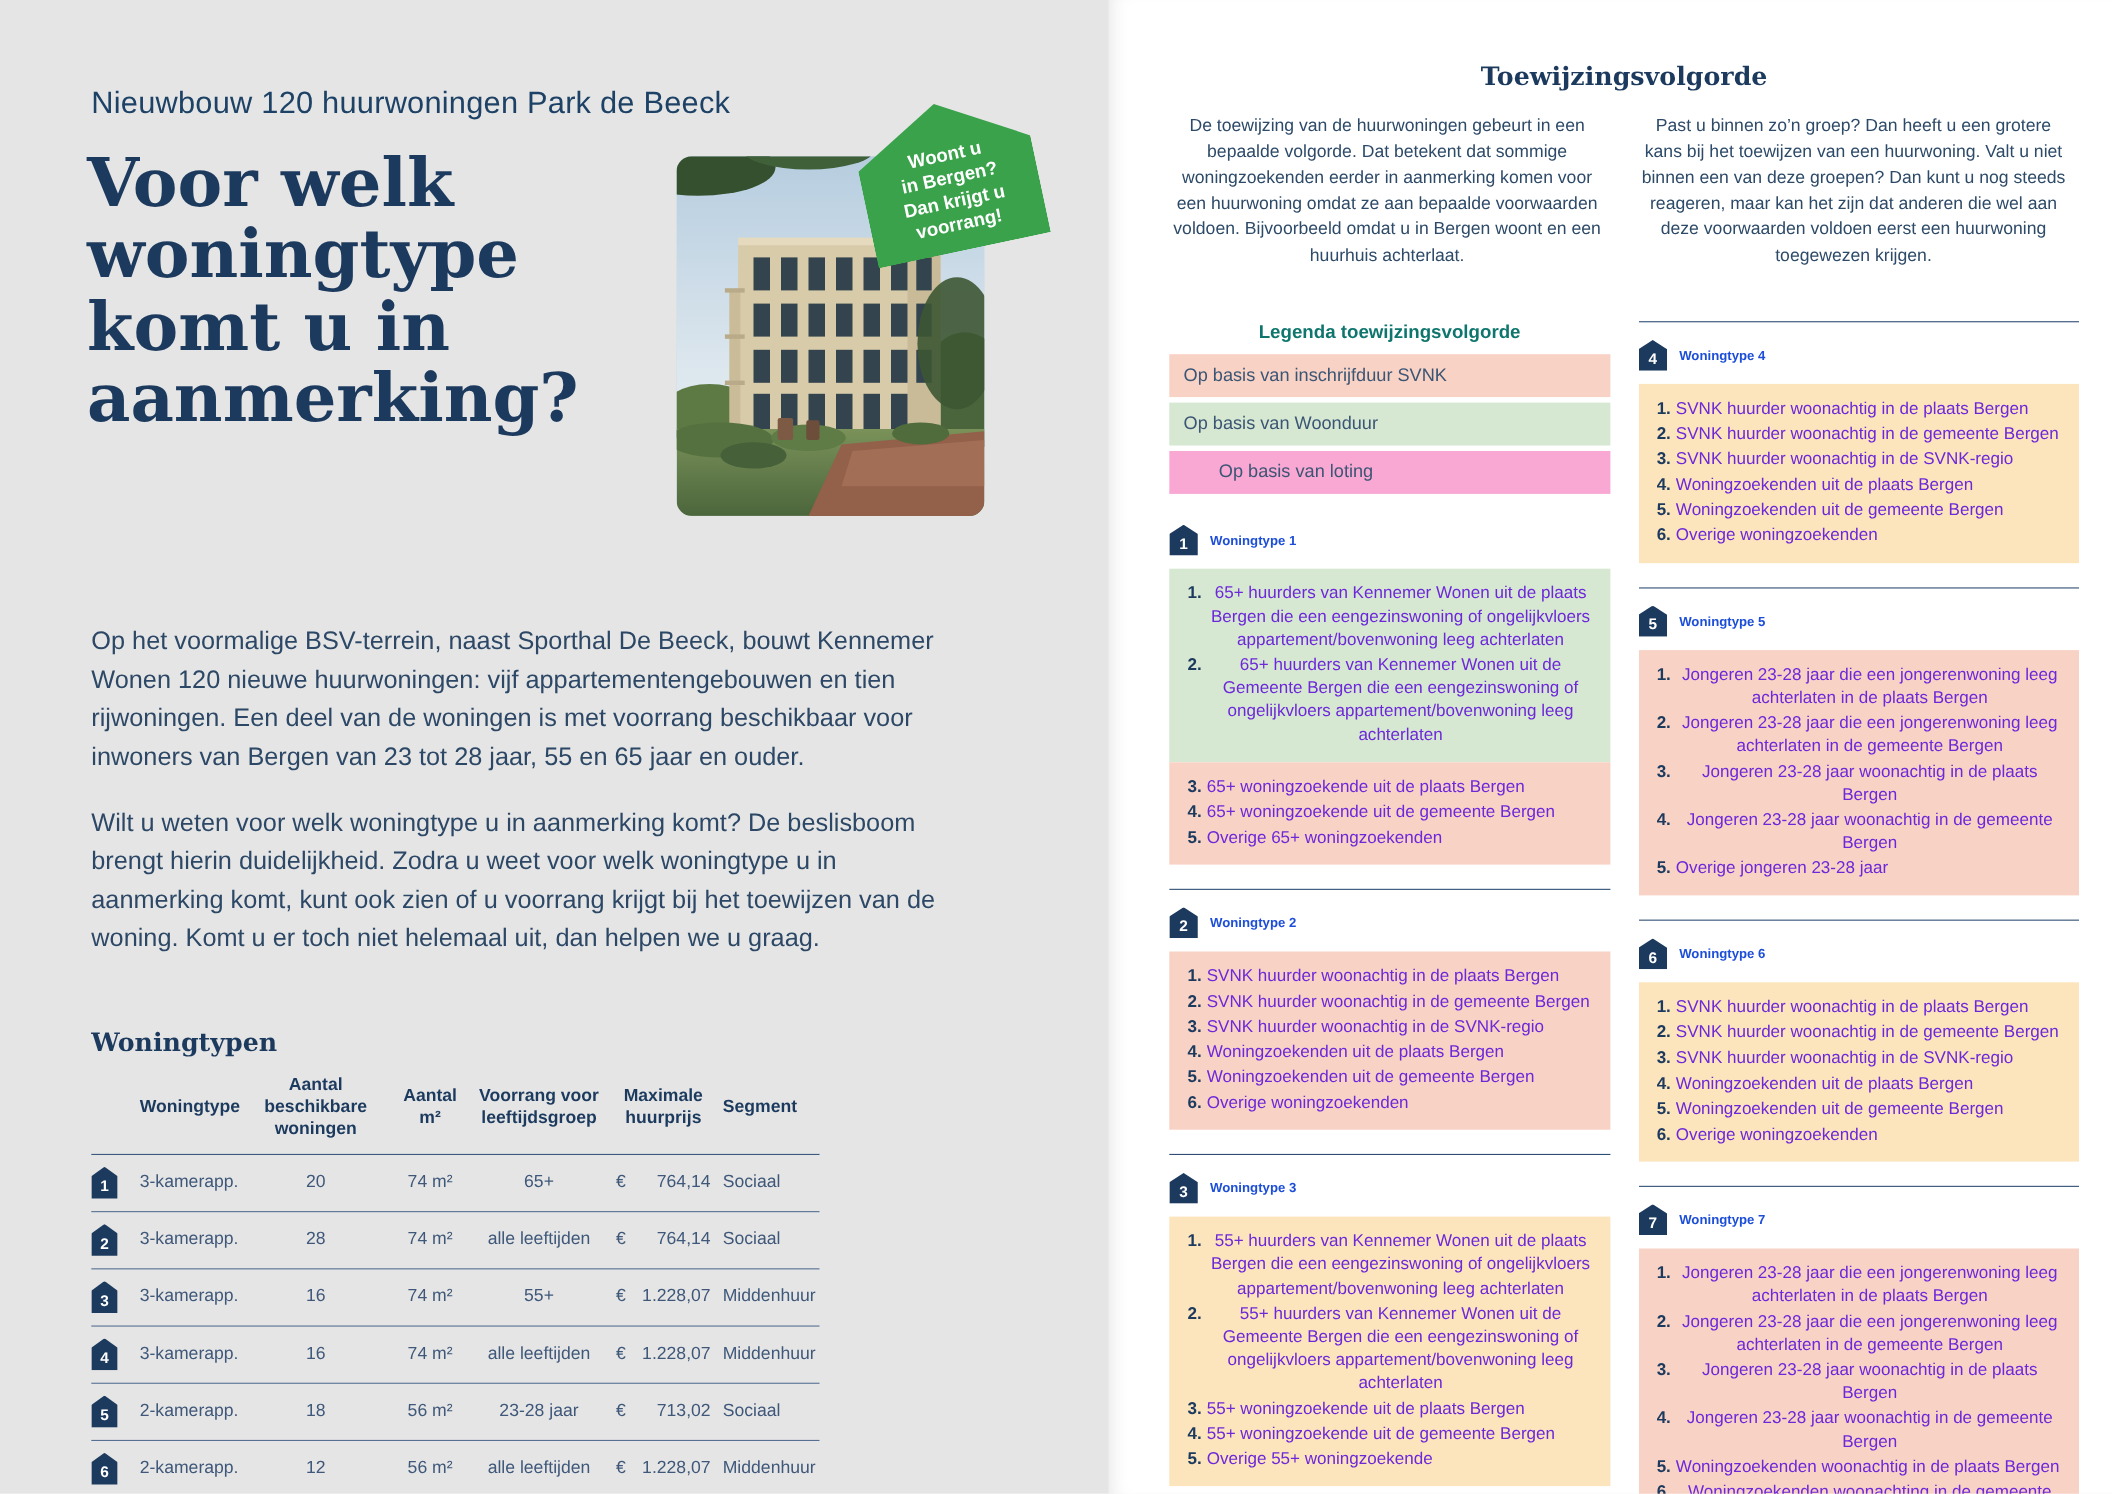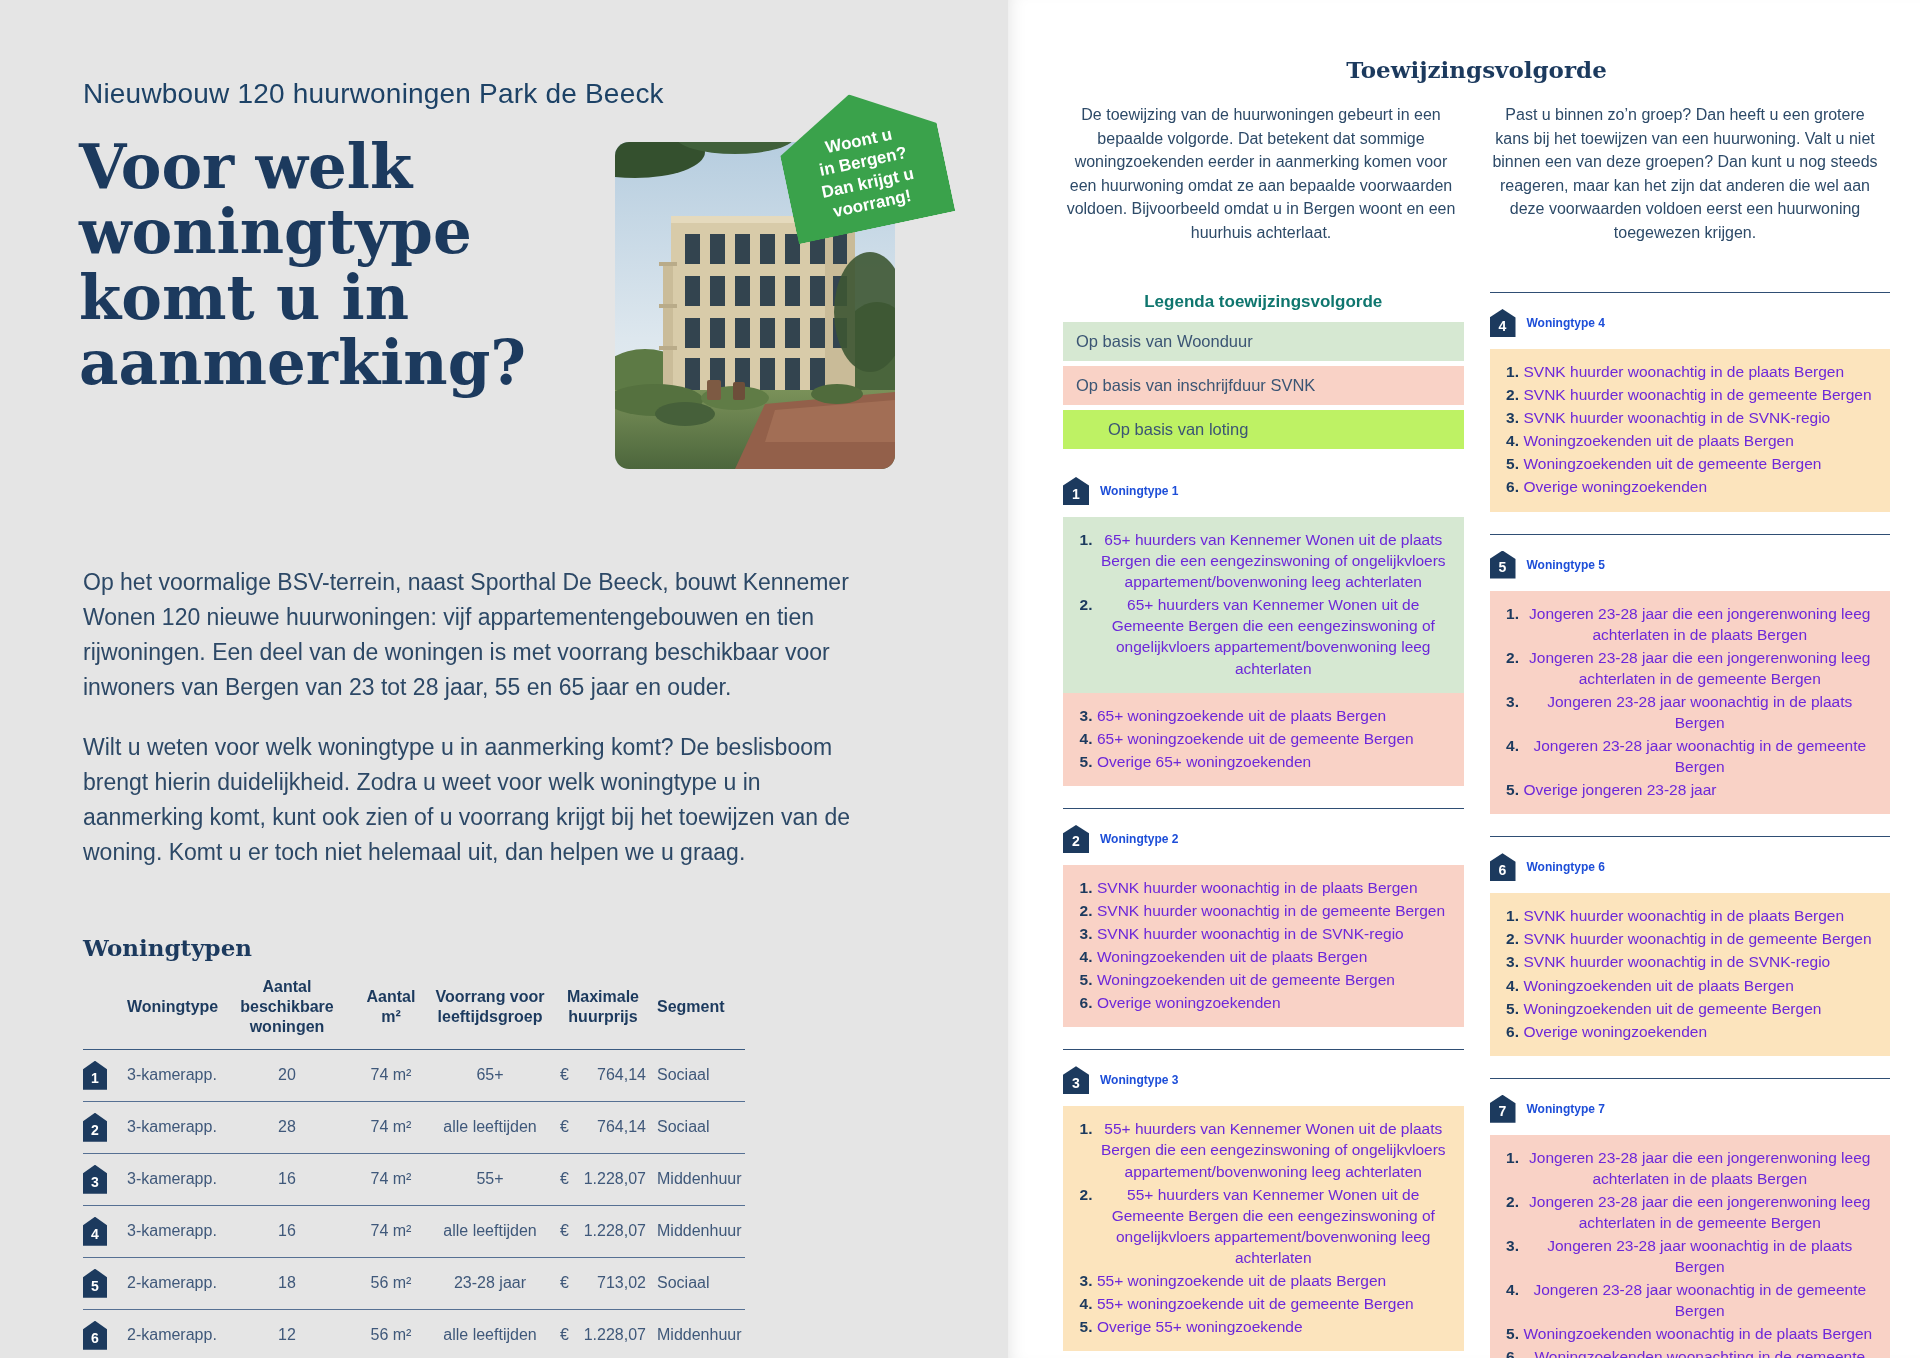--- a/index.html
+++ b/index.html
@@ -346,27 +346,27 @@
     <div class="intro-cols">
       <p>De toewijzing van de huurwoningen gebeurt in een bepaalde volgorde. Dat betekent dat sommige woningzoekenden eerder in aanmerking komen voor een huurwoning omdat ze aan bepaalde voorwaarden voldoen. Bijvoorbeeld omdat u in Bergen woont en een huurhuis achterlaat.</p>
       <p>Past u binnen zo’n groep? Dan heeft u een grotere kans bij het toewijzen van een huurwoning. Valt u niet binnen een van deze groepen? Dan kunt u nog steeds reageren, maar kan het zijn dat anderen die wel aan deze voorwaarden voldoen eerst een huurwoning toegewezen krijgen.</p>
     </div>
 
     <div class="cols">
       <div class="col" id="col-left">
         <div class="legend-wrap">
           <div class="legend-heading">Legenda toewijzingsvolgorde</div>
           <div id="legend-items">
+              <div class="legend-item" style="background: rgb(249, 210, 198);">
+                <span>Op basis van inschrijfduur SVNK</span>
+              </div>
               <div class="legend-item" style="background: rgb(214, 232, 210);">
                 <span>Op basis van Woonduur</span>
               </div>
-              <div class="legend-item" style="background: rgb(249, 210, 198);">
-                <span>Op basis van inschrijfduur SVNK</span>
-              </div>
-              <div class="legend-item" style="background: #bef264; padding-left: 45px;">
+              <div class="legend-item" style="background: #f9a8d4; padding-left: 45px;">
                 <span>Op basis van loting</span>
               </div>
             </div>
         </div>
       <section class="wt-section">
             <div class="wt-head">
               <div class="house-md">
                 <span>1</span>
               </div>
               <h3 class="wt-title">Woningtype 1</h3>

